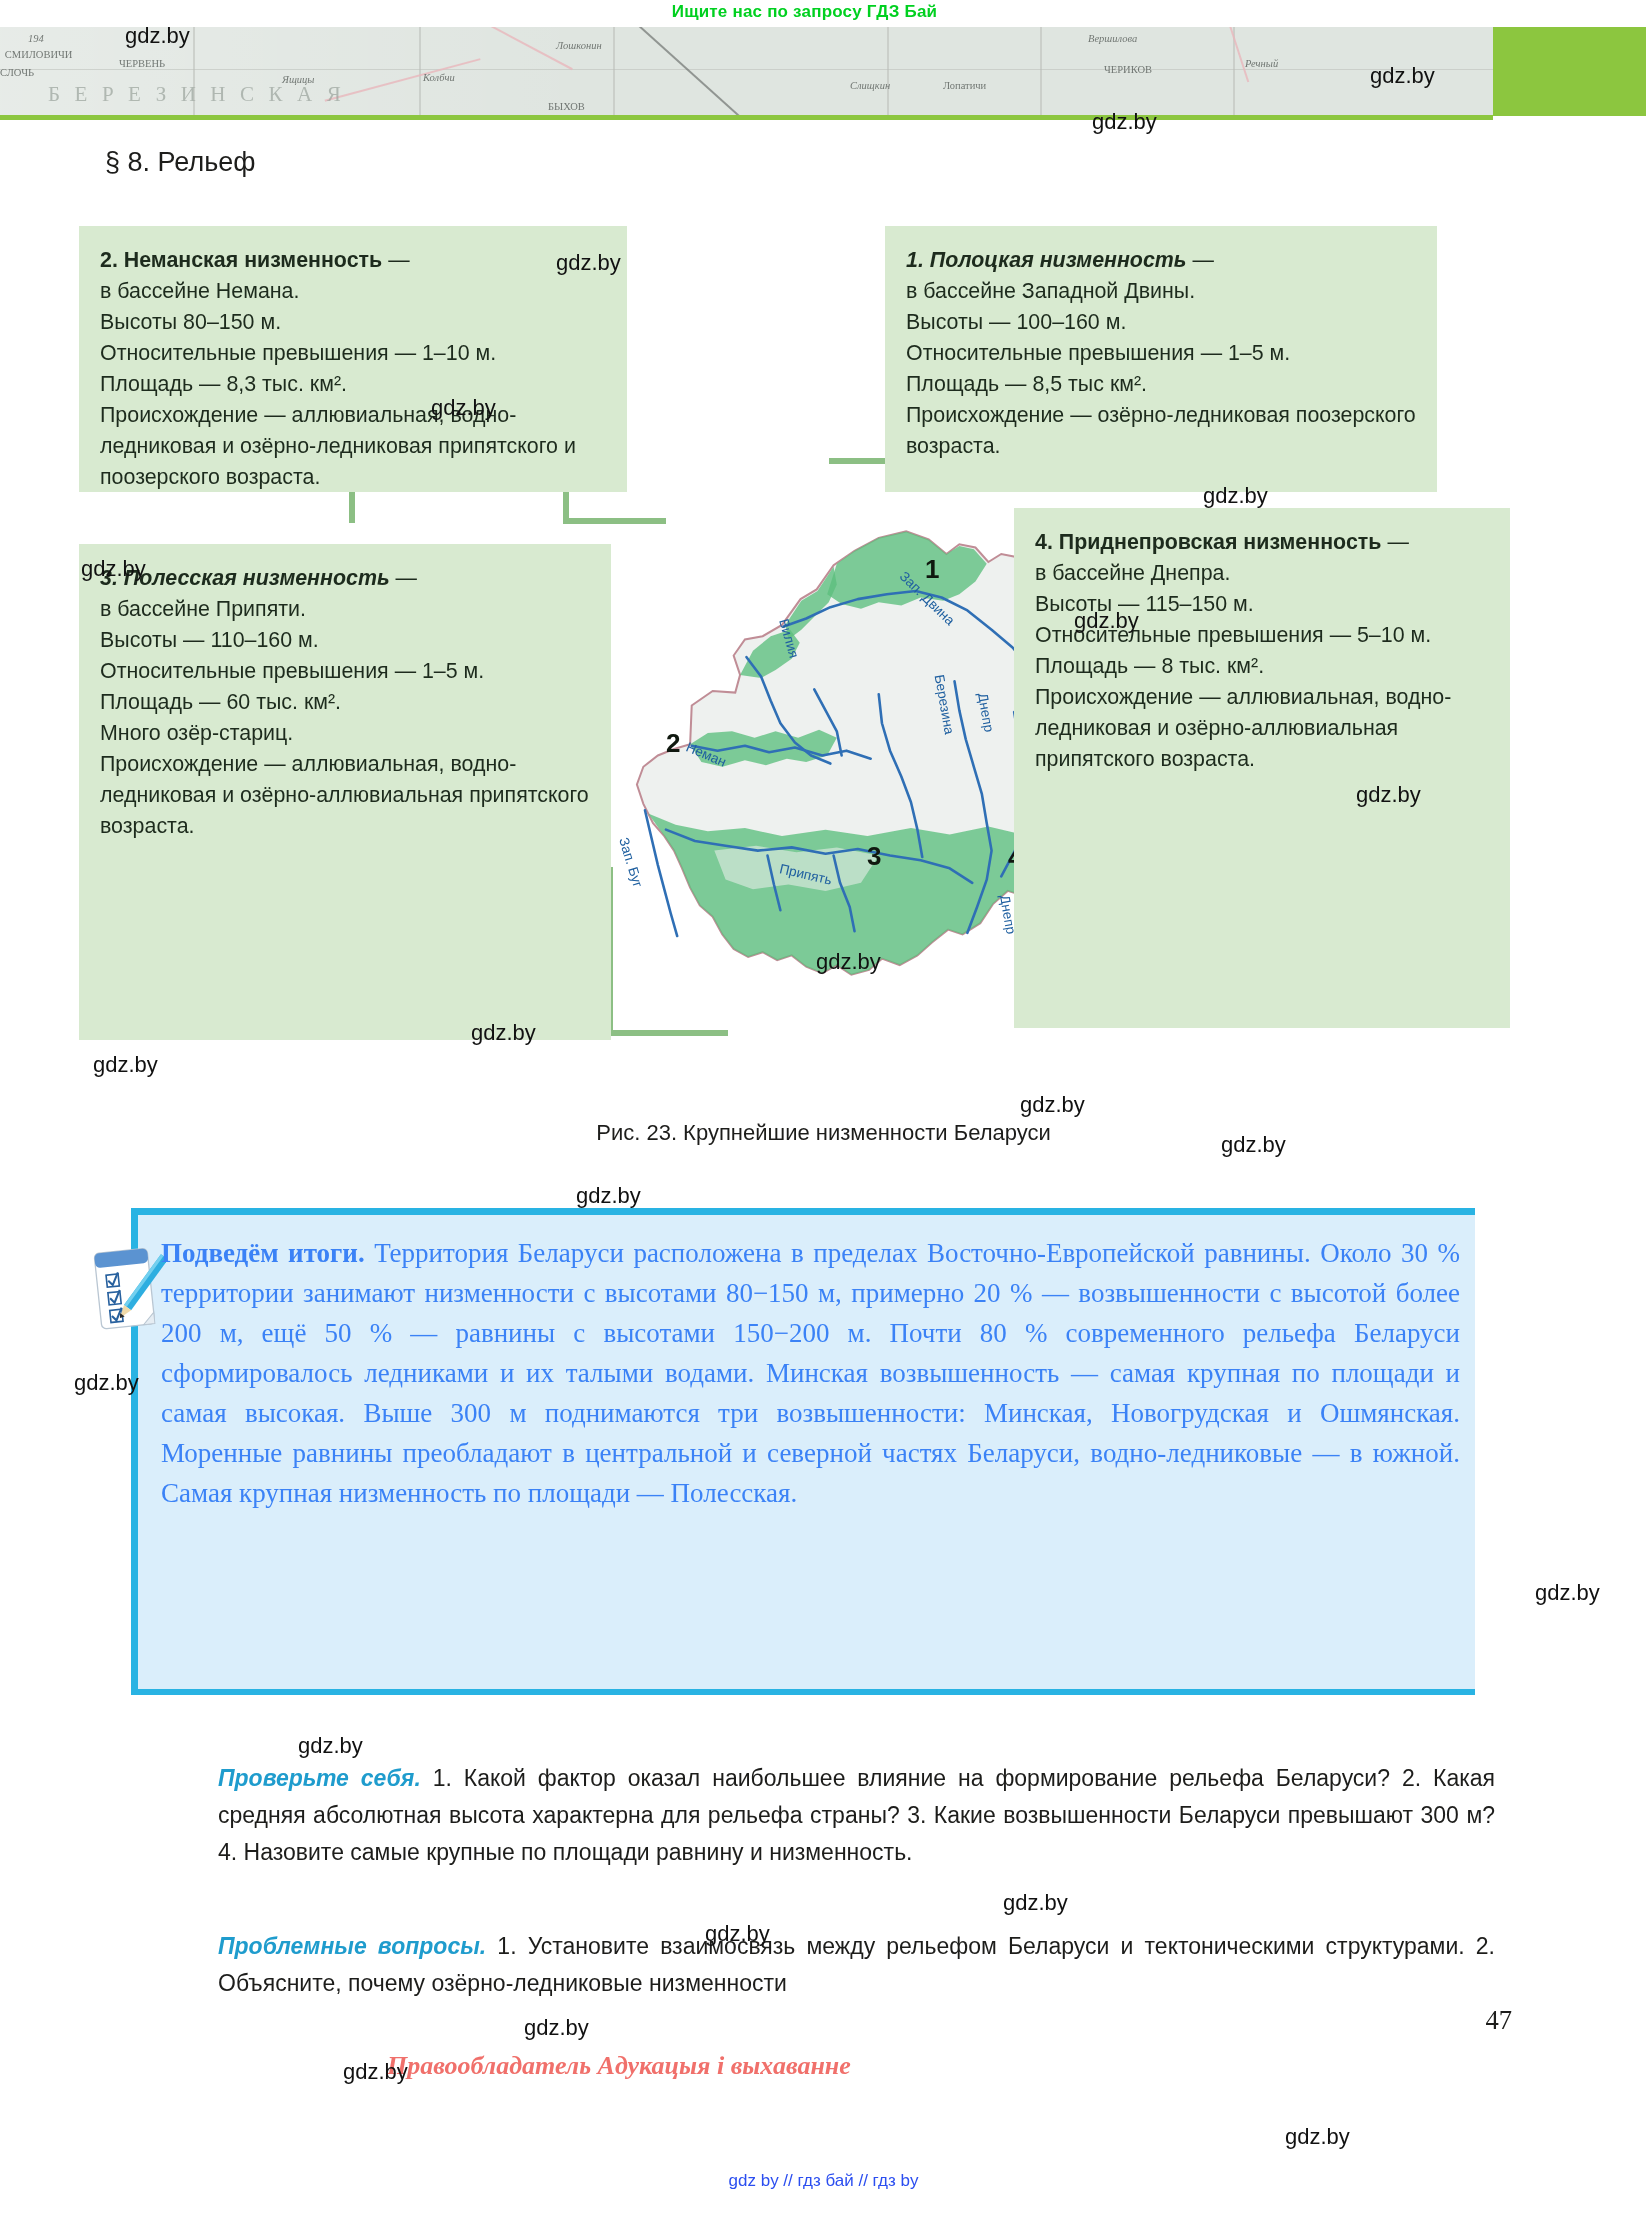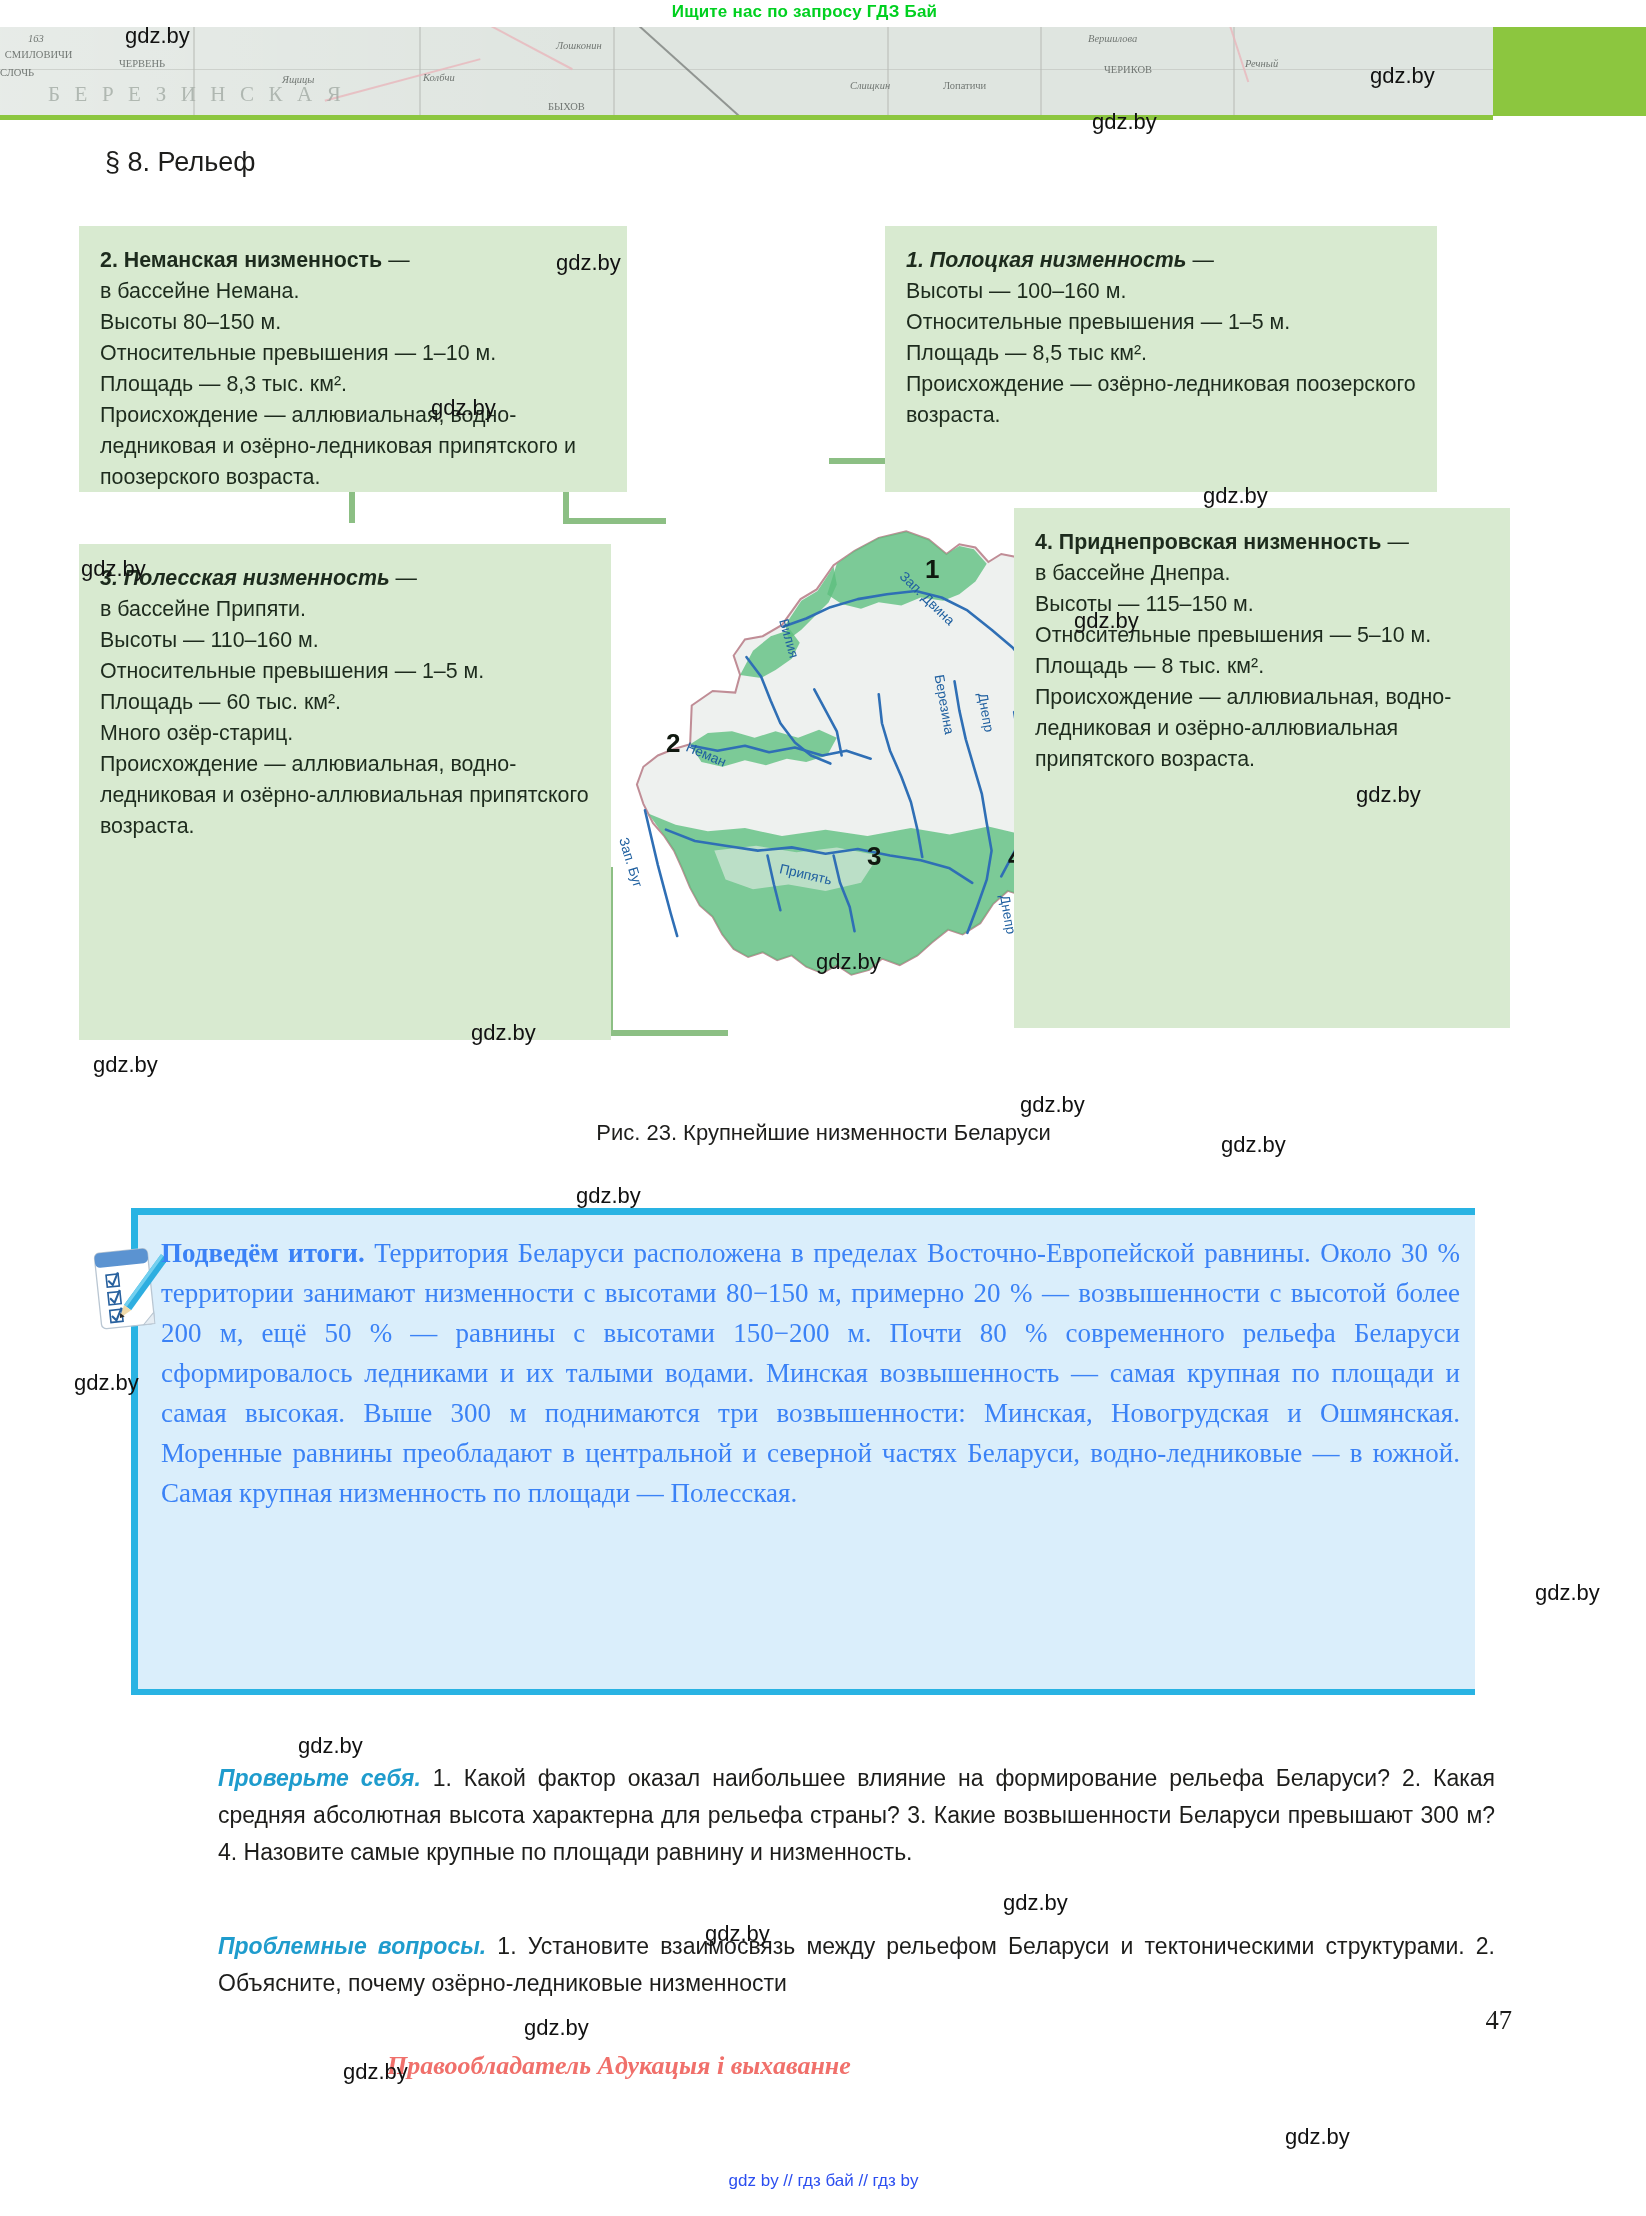--- a/index.html
+++ b/index.html
@@ -193,21 +193,21 @@
     <div class="hp-text" style="left:0px;top:40px;">СЛОЧЬ</div>
     <div class="hp-text" style="left:282px;top:47px;font-style:italic;">Ящицы</div>
     <div class="hp-text" style="left:423px;top:45px;font-style:italic;">Колбчи</div>
     <div class="hp-text" style="left:556px;top:13px;font-style:italic;text-align:right;">Лошконин</div>
     <div class="hp-text" style="left:850px;top:53px;font-style:italic;">Слищкин</div>
     <div class="hp-text" style="left:943px;top:53px;">Лопатичи</div>
     <div class="hp-text" style="left:1104px;top:37px;">ЧЕРИКОВ</div>
     <div class="hp-text" style="left:1245px;top:31px;font-style:italic;">Речный</div>
     <div class="hp-text" style="left:1088px;top:6.4px;font-style:italic;text-align:center;">Вершилова</div>
     <div class="hp-text" style="left:548px;top:74px;">БЫХОВ</div>
-    <div class="hp-text" style="left:28px;top:6.4px;font-style:italic;">163</div>
+    <div class="hp-text" style="left:28px;top:6.4px;font-style:italic;">194</div>
     <div class="hp-big" style="left:48px;top:55px;">БЕРЕЗИНСКАЯ</div>
   </div>
 </div>
 <div class="header-rule"></div>
 <div class="section-title">§ 8. Рельеф</div>
 
 <div class="figure">
 
   <div class="conn" style="left:484px;top:97px;width:6.4px;height:201px;"></div>
   <div class="conn" style="left:484px;top:292px;width:103px;height:6.4px;"></div>
@@ -276,20 +276,21 @@
     <div>Площадь — 8,3 тыс. км².</div>
     <div>Происхождение — аллювиальная, водно-ледниковая и озёрно-ледниковая припятского и поозерского возраста.</div>
   </div>
 
   <div class="green-card" id="card-polock">
     <div>
       <span class="gc-title italic">1.</span>
       <span class="gc-title italic">Полоцкая низменность</span>
       <span>—</span>
     </div>
+    <div>в бассейне Западной Двины.</div>
     <div>Высоты — 100–160 м.</div>
     <div>Относительные превышения — 1–5 м.</div>
     <div>Площадь — 8,5 тыс км².</div>
     <div>Происхождение — озёрно-ледниковая поозерского возраста.</div>
   </div>
 
   <div class="green-card" id="card-poles">
     <div>
       <span class="gc-title italic">3.</span>
       <span class="gc-title italic">Полесская низменность</span>

